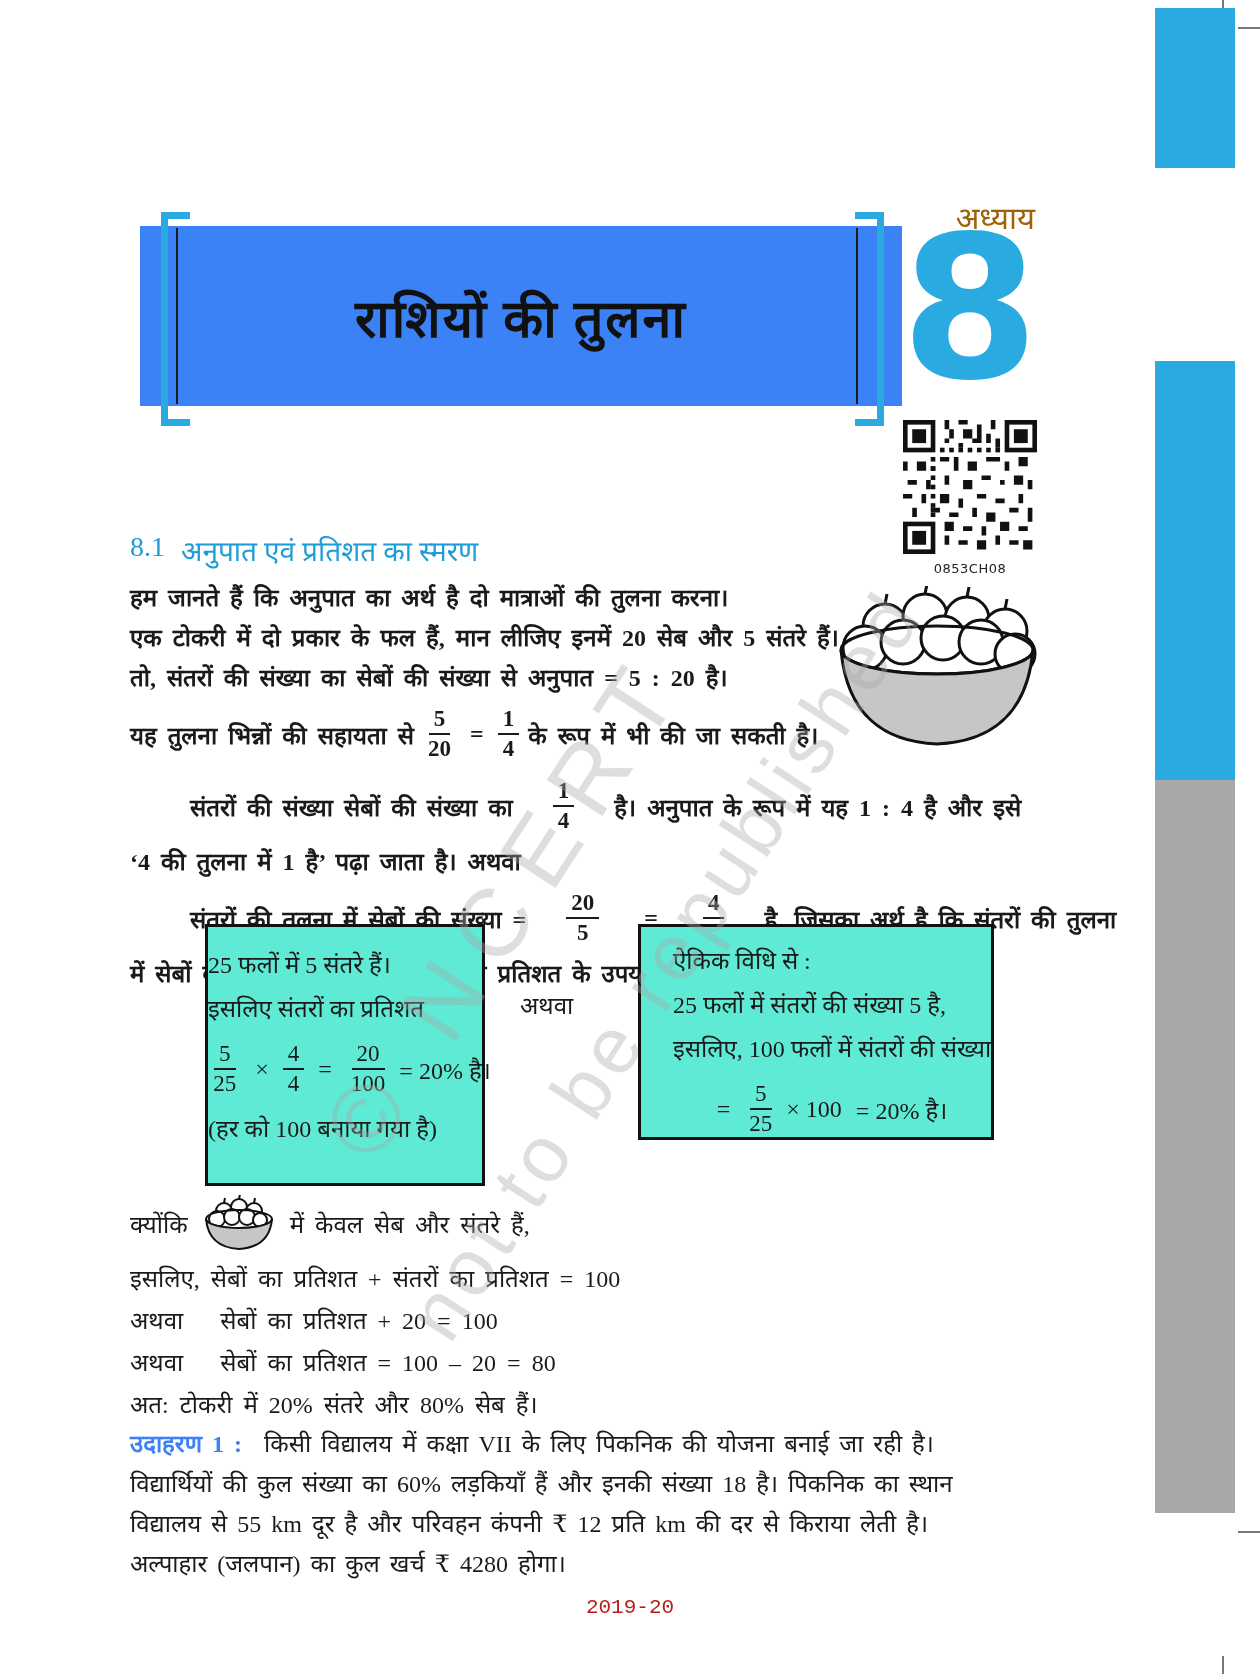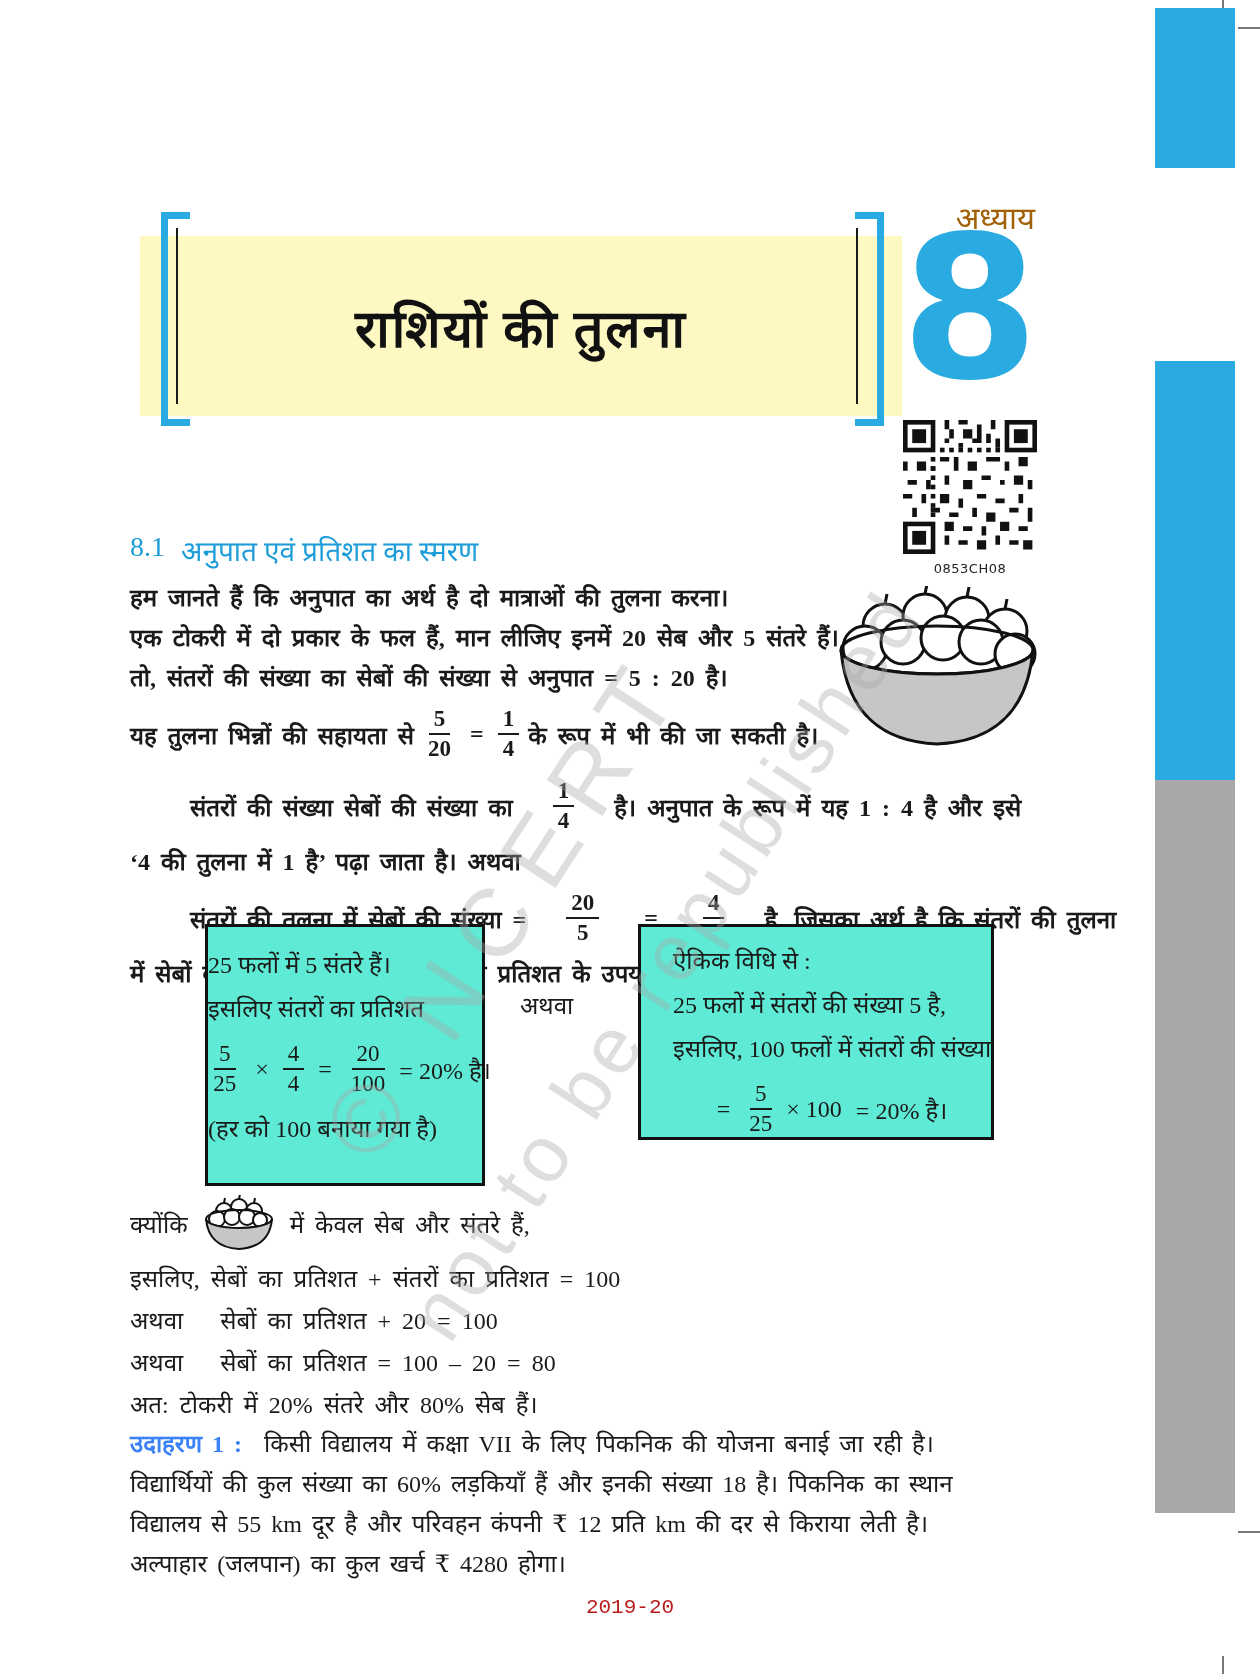--- a/index.html
+++ b/index.html
@@ -9,21 +9,21 @@
   
   .cm{position:absolute;background:#777;}
 
   
   .sb{position:absolute;width:80px;}
   .sb-blue-top{left:1155px;top:8px;height:160px;background:#29ABE2;}
   .sb-blue-mid{left:1155px;top:361px;height:419px;background:#29ABE2;}
   .sb-gray{left:1155px;top:780px;height:733px;background:#A8A8A8;}
 
   
-  .title-band{position:absolute;left:140px;top:236px;width:762px;height:180px;background:#fef9c3;
+  .title-band{position:absolute;left:140px;top:226px;width:762px;height:180px;background:#3b82f6;
               display:flex;align-items:center;justify-content:center;}
   .title-band h1{margin:0;font-size:52px;font-weight:700;letter-spacing:2px;color:#111;}
   .band-line{position:absolute;width:2px;height:176px;top:228px;background:#1a1a1a;}
   .bracket{position:absolute;width:22px;height:200px;top:212px;}
   .bracket-left{left:161px;border-left:7px solid #29ABE2;border-top:7px solid #29ABE2;border-bottom:7px solid #29ABE2;}
   .bracket-right{left:855px;border-right:7px solid #29ABE2;border-top:7px solid #29ABE2;border-bottom:7px solid #29ABE2;}
 
   .chapter-label{position:absolute;left:905px;top:196px;width:130px;text-align:right;
                  font-size:31px;color:#a16207;}
   .chapter-number{position:absolute;left:900px;top:218px;width:140px;text-align:center;

